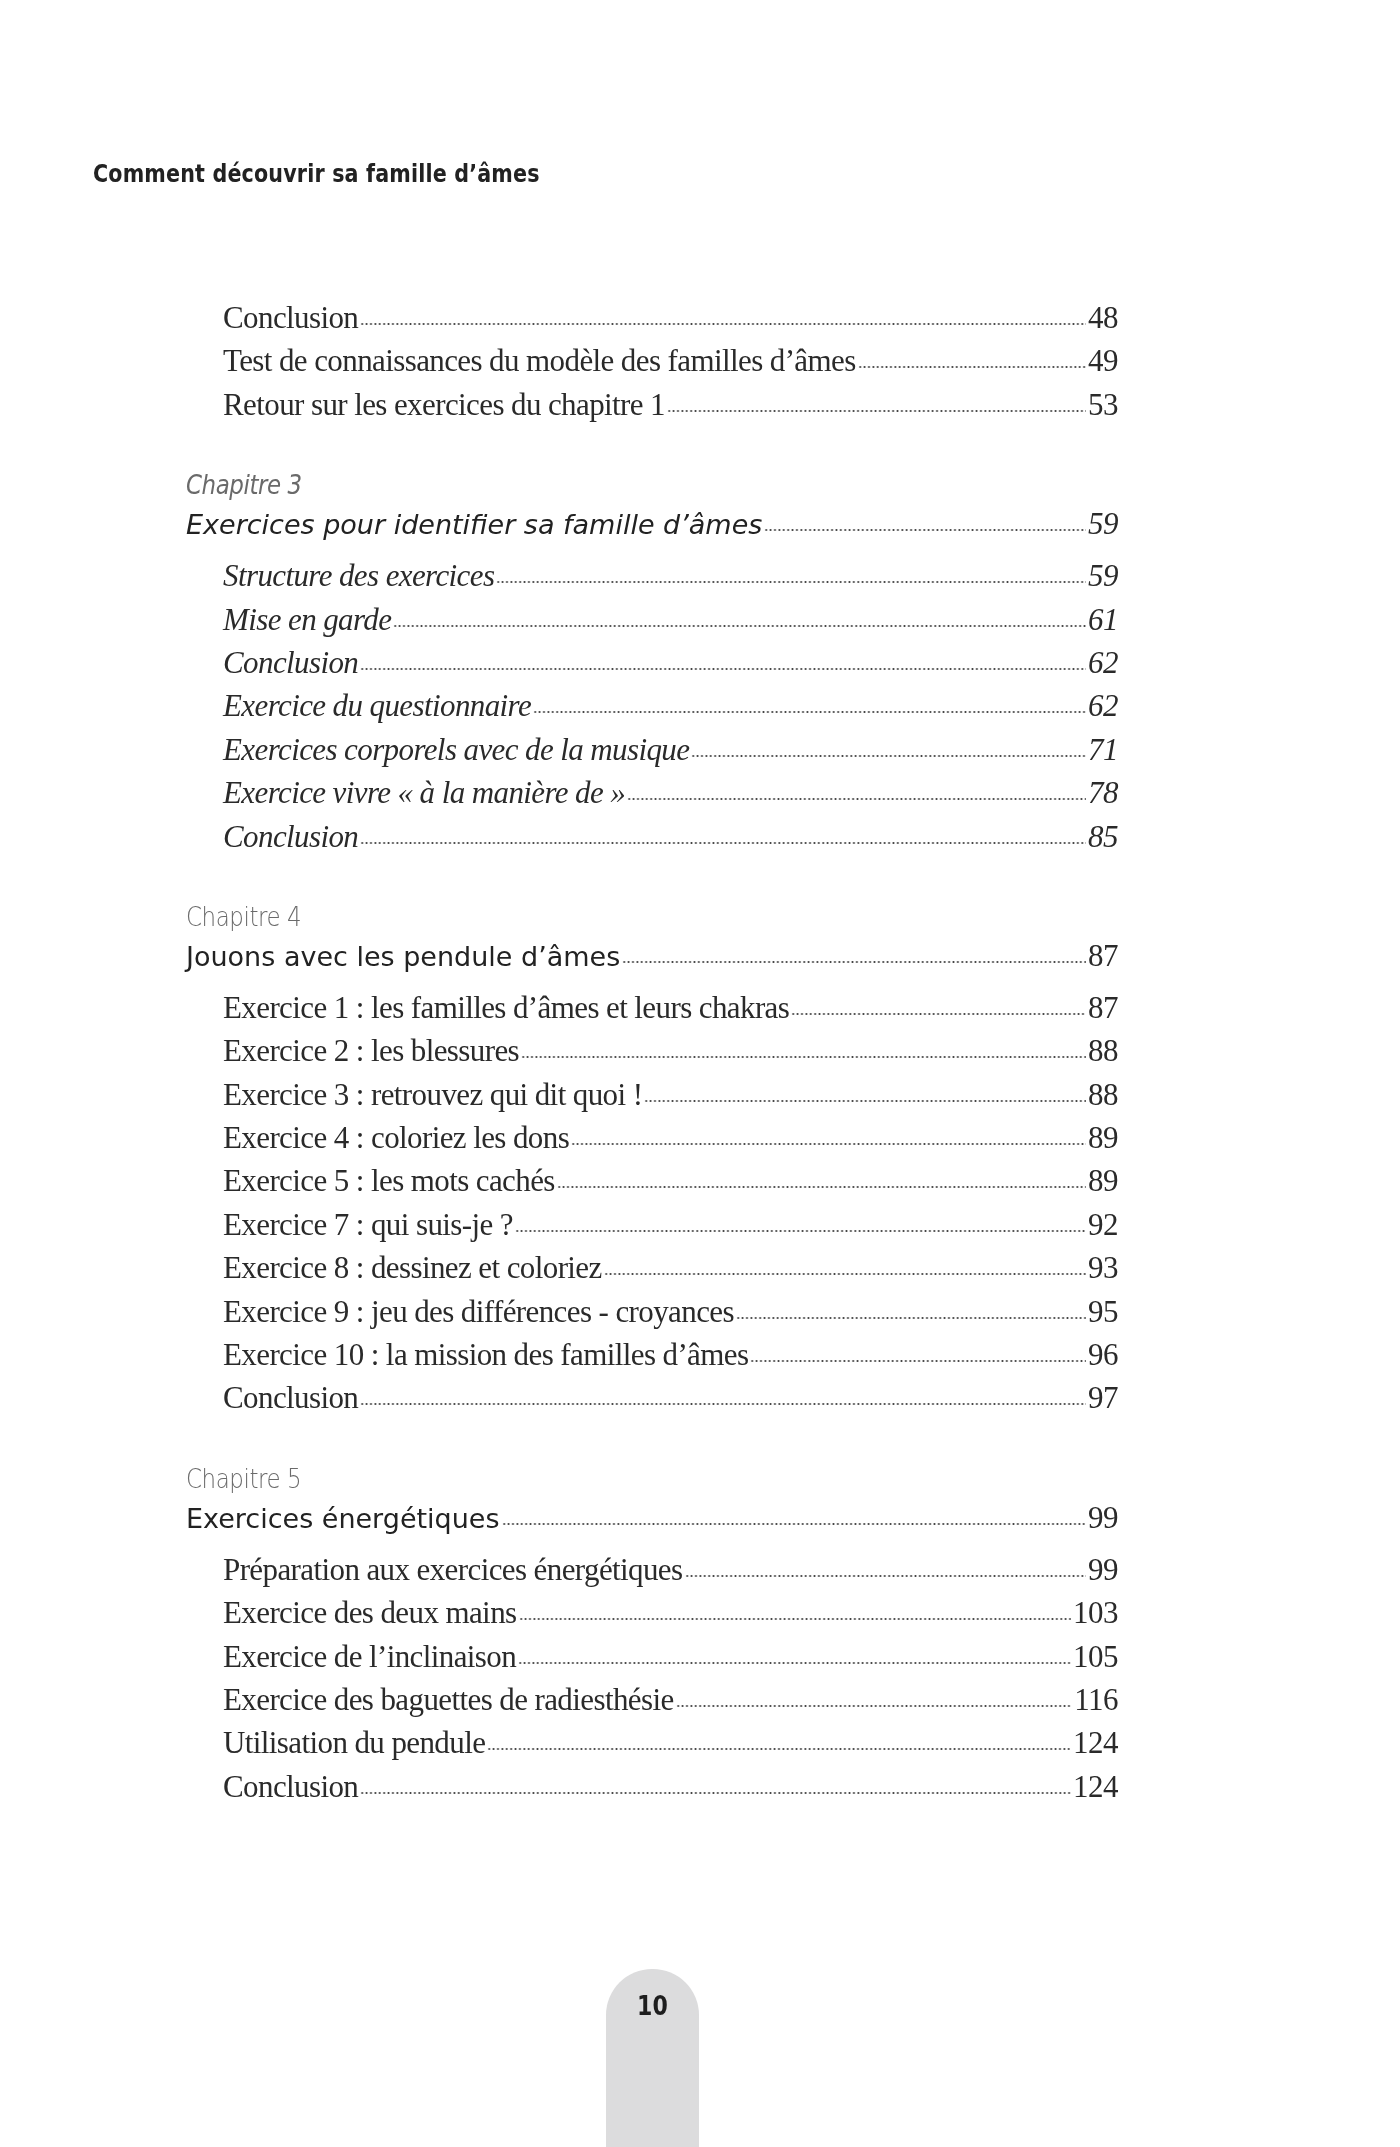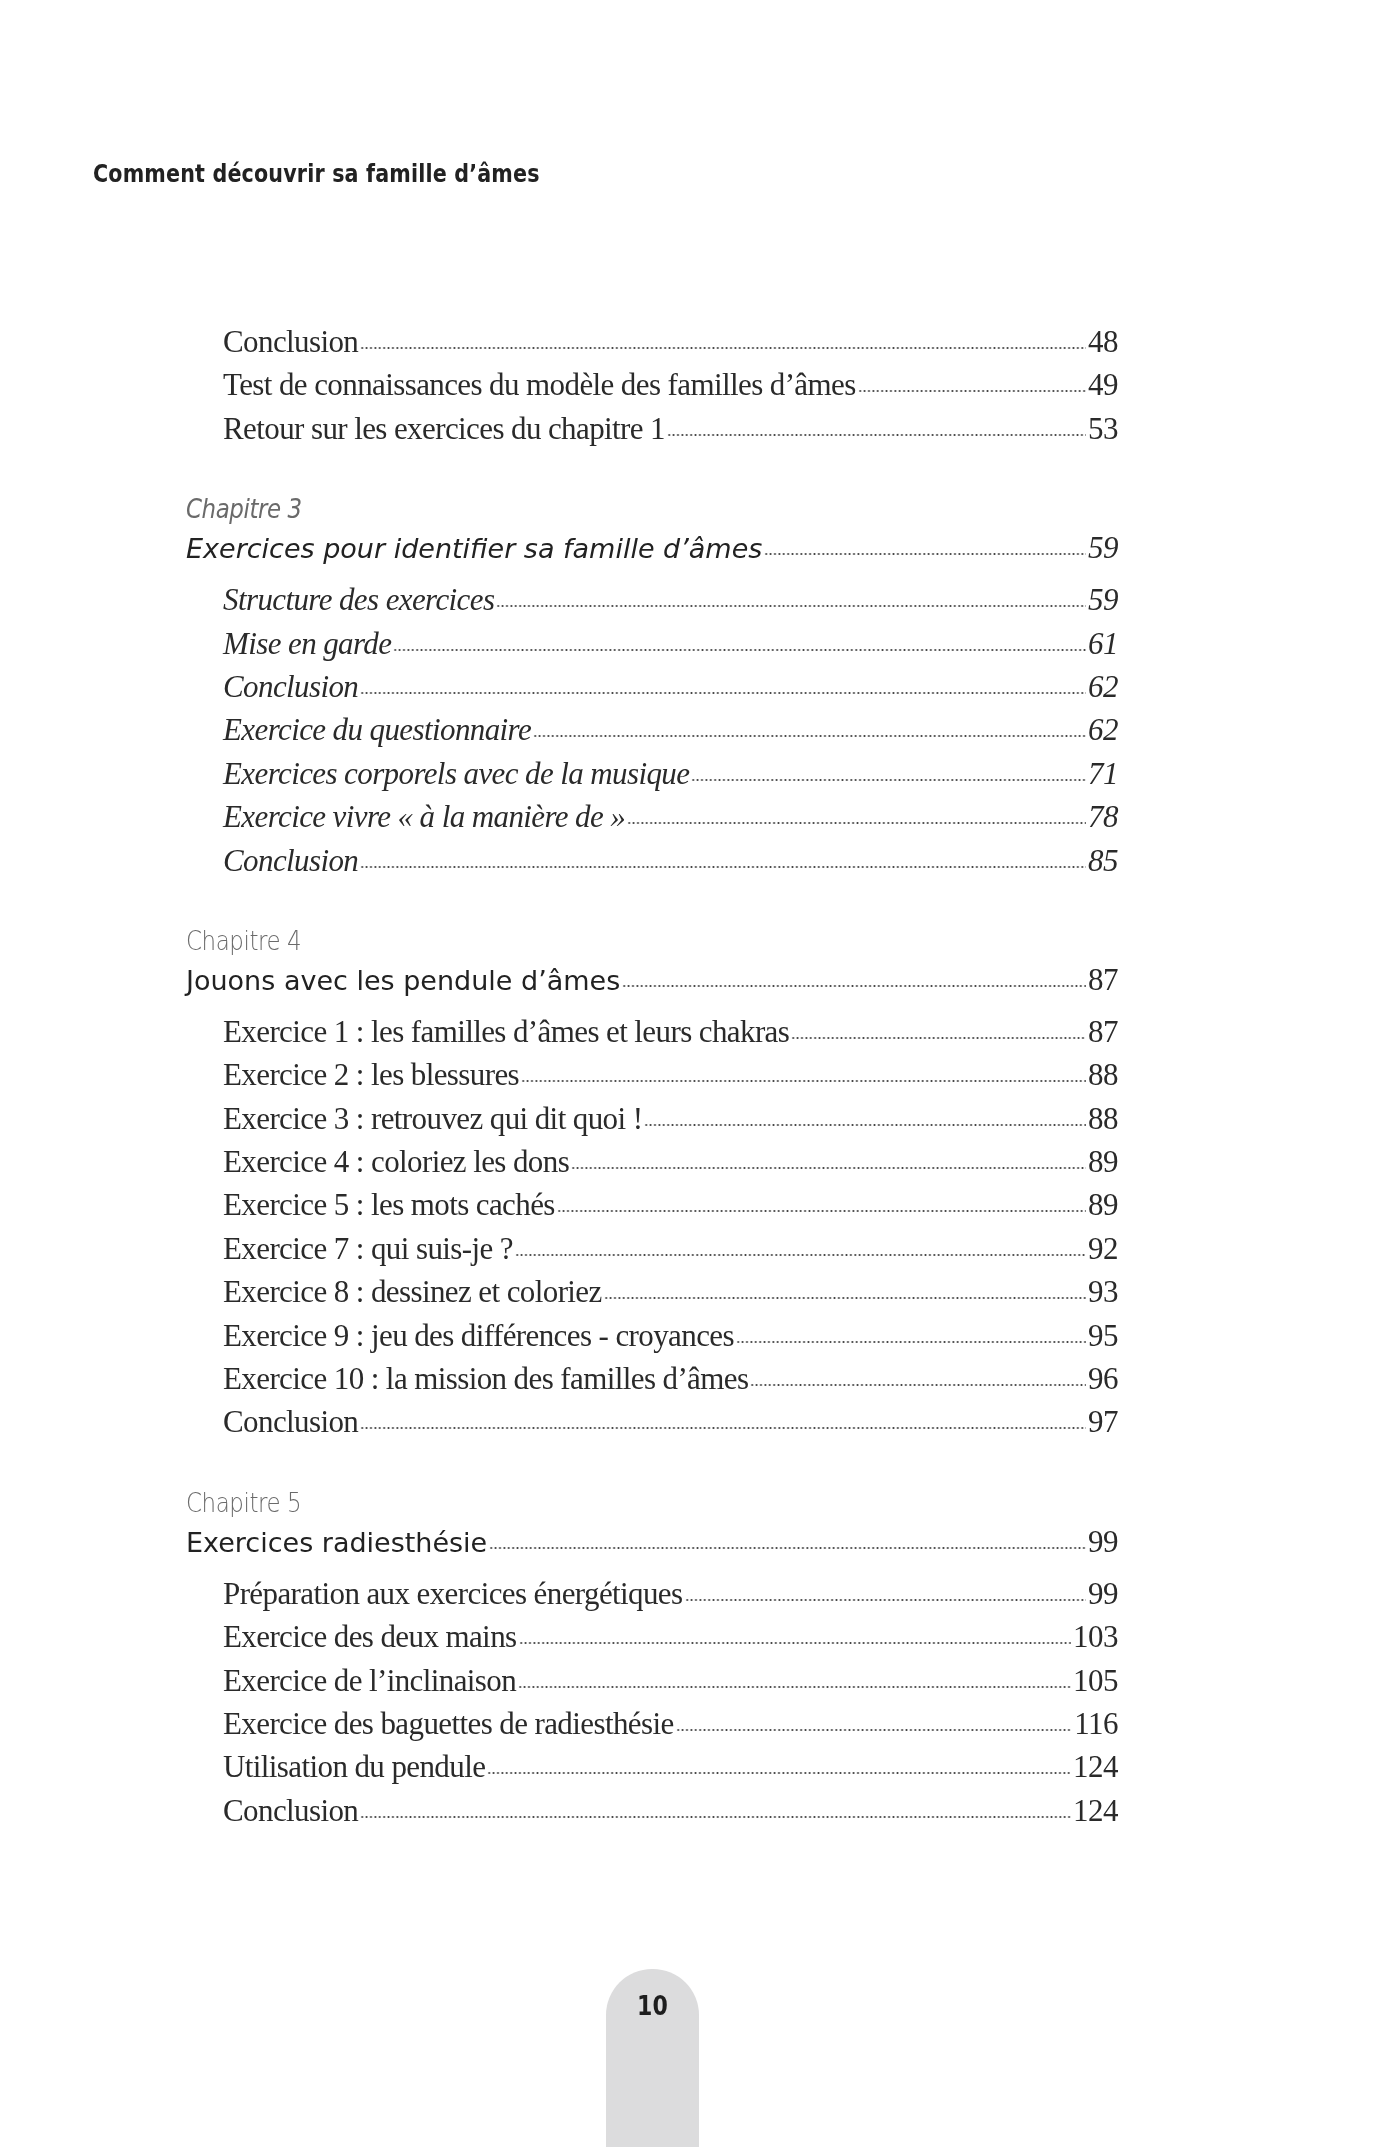--- a/index.html
+++ b/index.html
@@ -3,21 +3,21 @@
 <meta charset="utf-8">
 <style>
   html, body { margin: 0; padding: 0; background: #ffffff; }
   body { width: 1400px; height: 2147px; position: relative; overflow: hidden; }
   .running-head {
     position: absolute; left: 93px; top: 160px;
     font-family: "DejaVu Sans", sans-serif; font-size: 24px; font-weight: bold;
     color: #222; letter-spacing: 0.2px;
     transform: scaleX(0.86); transform-origin: left center;
   }
-  .toc { position: absolute; left: 186px; top: 324px; width: 932px; }
+  .toc { position: absolute; left: 186px; top: 300px; width: 932px; }
   .entry {
     display: flex; align-items: baseline; height: 43.4px;
     margin-left: 37px;
     font-family: "Liberation Serif", serif; font-size: 31px; color: #2a2a2a;
   }
   .entry .label { white-space: nowrap; transform-origin: left; letter-spacing: -0.6px; }
   .leader {
     flex: 1; margin: 0 2px; height: 4px; align-self: baseline;
     background-image: radial-gradient(circle, #444 0.9px, transparent 1.1px);
     background-size: 4.4px 4px; background-repeat: repeat-x; background-position: left bottom;
@@ -170,21 +170,21 @@
         </div>
         <div class="entry">
           <span class="label">Conclusion</span>
           <span class="leader"></span>
           <span class="page">97</span>
         </div>
       </div>
       <div class="chapter" style="margin-top: 34px;">
         <div class="chapter-label">Chapitre 5</div>
         <div class="chapter-heading">
-          <span class="label">Exercices radiesthésie</span>
+          <span class="label">Exercices énergétiques</span>
           <span class="leader"></span>
           <span class="page">99</span>
         </div>
         <div class="entry">
           <span class="label">Préparation aux exercices énergétiques</span>
           <span class="leader"></span>
           <span class="page">99</span>
         </div>
         <div class="entry">
           <span class="label">Exercice des deux mains</span>

